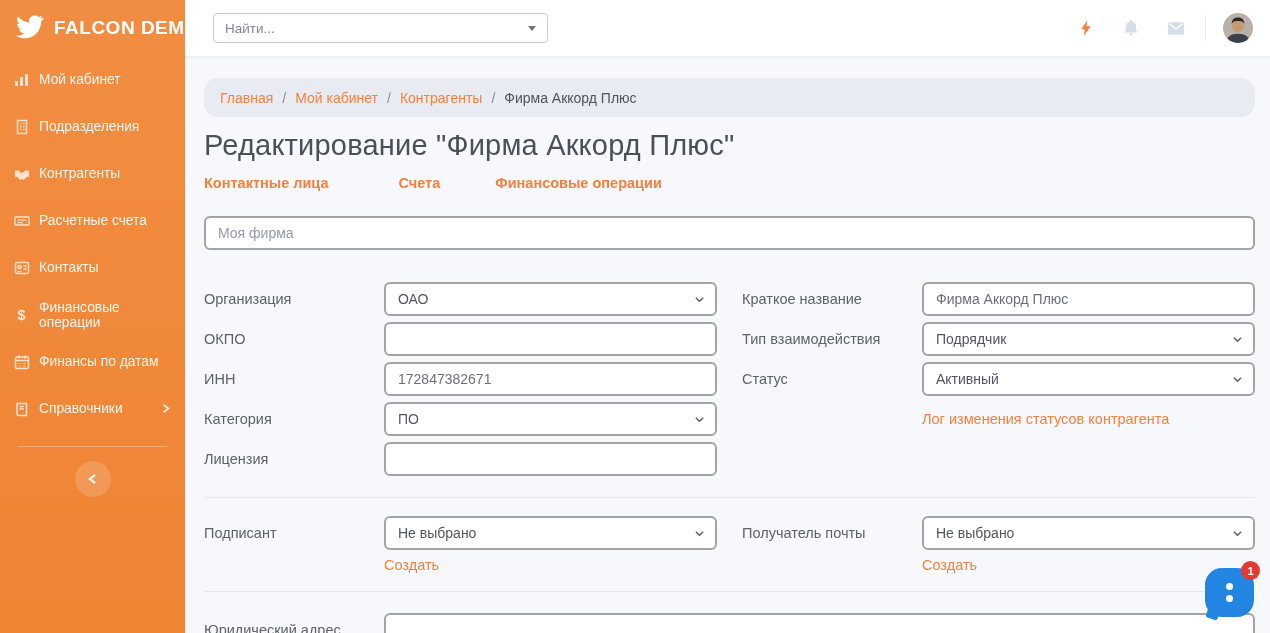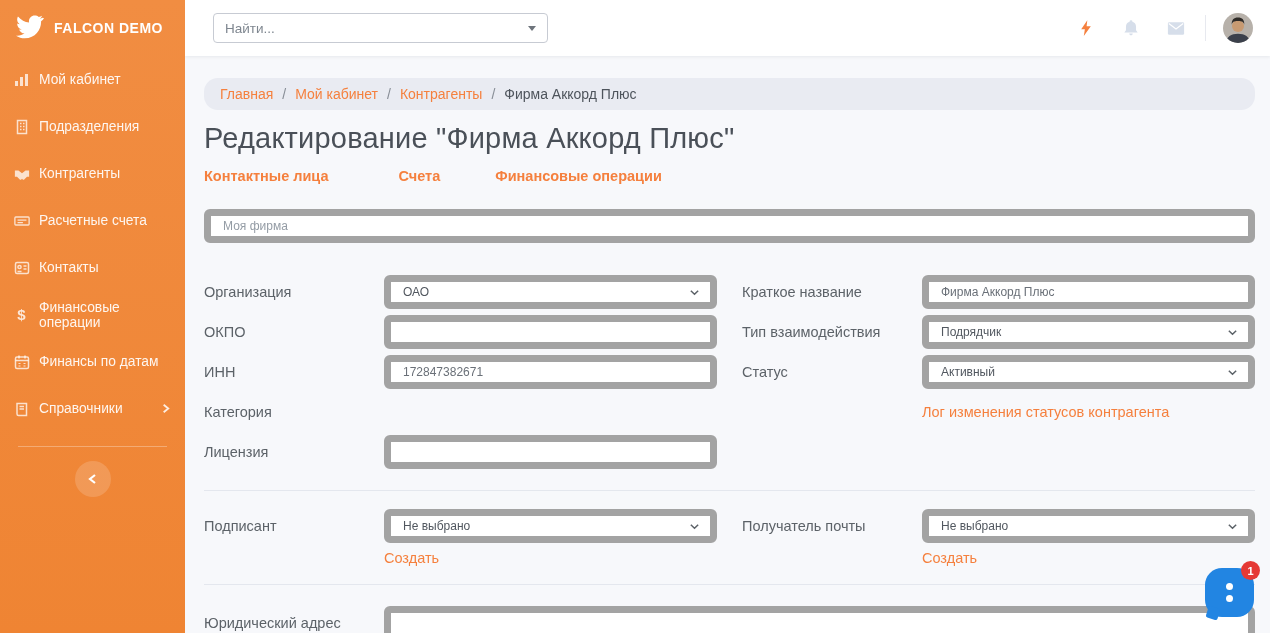--- a/index.html
+++ b/index.html
@@ -14,21 +14,21 @@
   .sidebar {
     position: fixed; left: 0; top: 0; width: 185px; height: 633px;
     background: linear-gradient(180deg, #f18d42 0%, #ef8433 100%);
     z-index: 10;
   }
   .logo {
     height: 56px; display: flex; align-items: center; padding-left: 16px; gap: 10px;
   }
   .logo svg { width: 28px; height: 28px; }
   .logo-text {
-    color: #fff; font-weight: bold; font-size: 14px; letter-spacing: .5px; white-space: nowrap;
+    color: #fff; font-weight: bold; font-size: 19px; letter-spacing: .5px; white-space: nowrap;
   }
   .nav-item {
     height: 47px; display: flex; align-items: center; gap: 9px;
     padding: 0 14px 0 13px; cursor: pointer;
     color: rgba(255,255,255,.92); font-size: 13.8px;
   }
   .nav-icon { width: 17px; height: 16px; display: inline-flex; align-items: center; justify-content: center; color: rgba(255,255,255,.75); flex-shrink: 0; }
   .nav-icon svg { width: 16px; height: 16px; }
   .nav-dollar { font-size: 15px; font-weight: bold; color: rgba(255,255,255,.8); }
   .nav-chevron { margin-left: auto; display: inline-flex; color: rgba(255,255,255,.85); }
@@ -64,40 +64,40 @@
   .tb-icon { width: 18px; height: 19px; display: inline-flex; align-items: center; justify-content: center; cursor: pointer; margin-left: 27px; }
   .tb-divider { width: 1px; height: 26px; background: #e7e9ef; margin: 0 17px 0 20px; }
   .avatar {
     width: 30px; height: 30px; border-radius: 50%; overflow: hidden; cursor: pointer;
     display: inline-flex; flex-shrink: 0;
   }
 
   
   .content { padding: 22px 15px 0 19px; }
   .breadcrumb {
-    background: #e9ebf2; border-radius: 14px; height: 32px;
+    background: #e9ebf2; border-radius: 14px; height: 39px;
     display: flex; align-items: center; padding: 0 16px;
     font-size: 14px; gap: 9px; white-space: nowrap;
   }
   .bc-link { color: #f5803e; text-decoration: none; cursor: pointer; }
   .bc-sep { color: #878d96; }
   .bc-current { color: #4e545c; }
   .page-title {
     margin-top: 12px; font-size: 29px; font-weight: 400; color: #4a5058; letter-spacing: .2px;
   }
   .tabs { display: flex; margin-top: 13px; }
   .tab-link {
     color: #f5803e; font-size: 14.5px; font-weight: 700; text-decoration: none; cursor: pointer;
   }
   .tab-link + .tab-link { margin-left: 70px; }
   .tab-link:last-child { margin-left: 55px; }
 
   .tinput, .select {
-    height: 34px; border: 7px solid #a3a3a3; border-radius: 6px; background: #fff;
-    font-family: "Liberation Sans", sans-serif; font-size: 12px;
+    height: 34px; border: 2px solid #a3a3a3; border-radius: 6px; background: #fff;
+    font-family: "Liberation Sans", sans-serif; font-size: 14px;
   }
   .tinput { padding: 0 12px; color: #6a7078; width: 100%; outline: none; }
   .tinput::placeholder { color: #949ca5; opacity: 1; }
   .company-input { margin-top: 25px; }
 
   .form-area { margin-top: 32px; }
   .two-col { display: grid; grid-template-columns: 1fr 1fr; column-gap: 25px; }
   .frow { display: flex; align-items: center; min-height: 34px; margin-bottom: 6px; }
   .flabel { width: 180px; flex-shrink: 0; color: #5c6268; font-size: 14.5px; }
   .fcontrol { flex: 1; min-width: 0; }
@@ -307,20 +307,28 @@
           <div class="frow">
             <label class="flabel">ОКПО</label>
             <input class="fcontrol tinput" value="" style="">
           </div>
           <div class="frow">
             <label class="flabel">ИНН</label>
             <input class="fcontrol tinput" value="172847382671" style="">
           </div>
           <div class="frow">
             <label class="flabel">Категория</label>
+            <div class="fcontrol select">
+              <span>ПО</span>
+              <span class="caret">
+                  <svg viewBox="0 0 12 12" fill="none" stroke="currentColor" stroke-width="1.6">
+                    <path d="M2 4l4 4 4-4"></path>
+                  </svg>
+                </span>
+            </div>
           </div>
           <div class="frow">
             <label class="flabel">Лицензия</label>
             <input class="fcontrol tinput" value="" style="">
           </div>
         </div>
 
         <div>
           <div class="frow">
             <label class="flabel">Краткое название</label>

